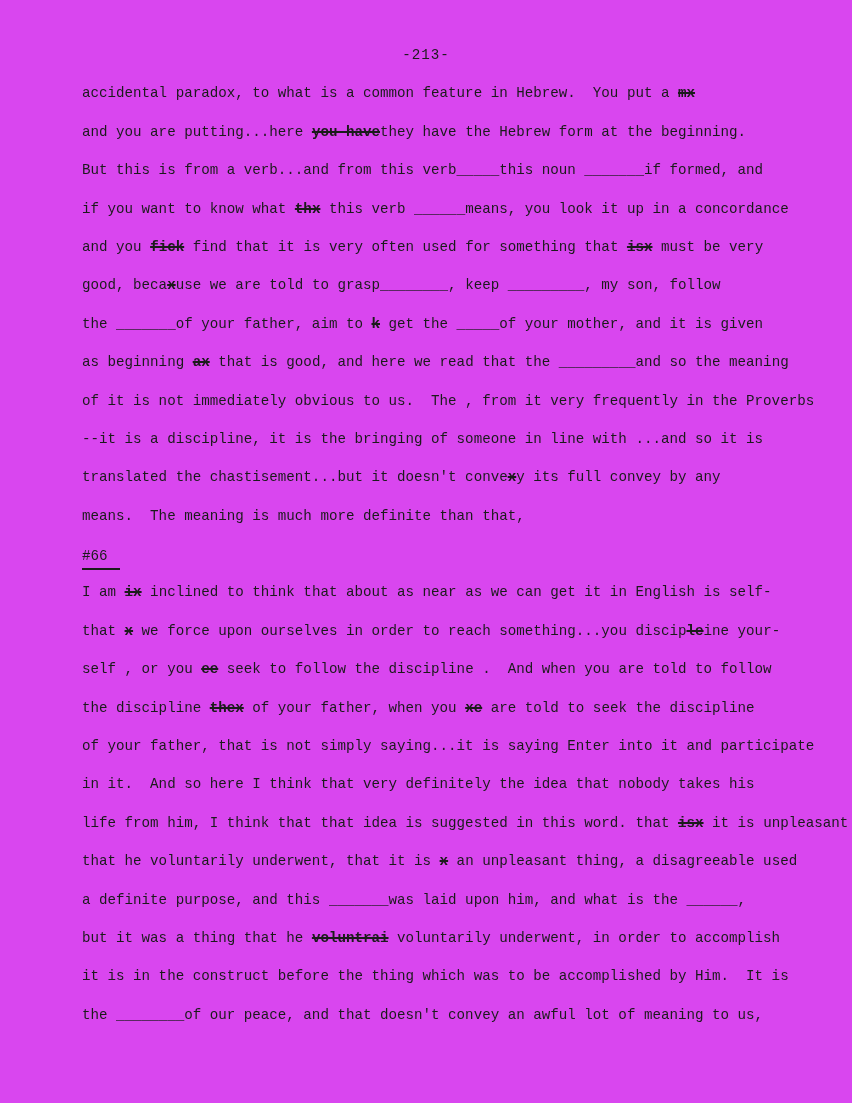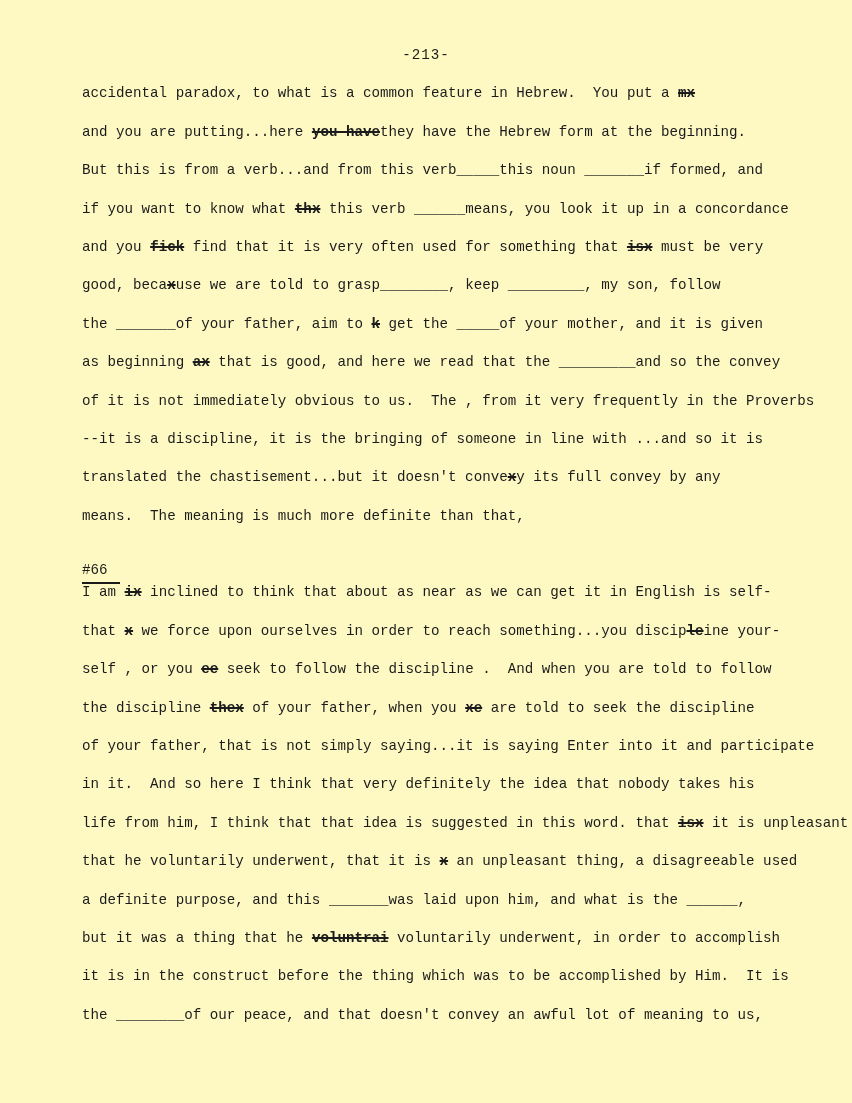--- a/index.html
+++ b/index.html
@@ -4,21 +4,21 @@
 <style>
   html, body {
     margin: 0;
     padding: 0;
     background: #ffffff;
   }
   .page {
     position: relative;
     width: 852px;
     height: 1103px;
-    background: #fef9c3;
+    background: #d946ef;
     overflow: hidden;
     font-family: "Liberation Mono", "DejaVu Sans Mono", monospace;
     color: #1b1b1b;
     font-size: 14.2px;
   }
   .page-inner {
     padding-top: 36px;
   }
   .page-number {
     text-align: center;
@@ -37,21 +37,21 @@
   .heading-line {
     white-space: pre;
     line-height: 38.4px;
     height: 38.4px;
   }
   .section-marker {
     display: inline-block;
     border-bottom: 2px solid #1b1b1b;
     padding-right: 12px;
     line-height: 24px;
-    margin-top: 23px;
+    margin-top: 9px;
   }
   .strike {
     text-decoration: line-through;
     text-decoration-thickness: 1.5px;
     font-weight: bold;
   }
 </style>
 </head>
 <body>
 
@@ -59,21 +59,21 @@
   <div class="page-inner">
     <div class="page-number">-213-</div>
     <div class="doc-body">
         <div class="line"><span>accidental paradox, to what is a common feature in Hebrew.  You put a </span><span class="strike">mx</span></div>
         <div class="line"><span>and you are putting...here </span><span class="strike">you have</span><span>they have the Hebrew form at the beginning.</span></div>
         <div class="line"><span>But this is from a verb...and from this verb_____this noun _______if formed, and</span></div>
         <div class="line"><span>if you want to know what </span><span class="strike">thx</span><span> this verb ______means, you look it up in a concordance</span></div>
         <div class="line"><span>and you </span><span class="strike">fick</span><span> find that it is very often used for something that </span><span class="strike">isx</span><span> must be very</span></div>
         <div class="line"><span>good, beca</span><span class="strike">x</span><span>use we are told to grasp________, keep _________, my son, follow</span></div>
         <div class="line"><span>the _______of your father, aim to </span><span class="strike">k</span><span> get the _____of your mother, and it is given</span></div>
-        <div class="line"><span>as beginning </span><span class="strike">ax</span><span> that is good, and here we read that the _________and so the convey</span></div>
+        <div class="line"><span>as beginning </span><span class="strike">ax</span><span> that is good, and here we read that the _________and so the meaning</span></div>
         <div class="line"><span>of it is not immediately obvious to us.  The , from it very frequently in the Proverbs</span></div>
         <div class="line"><span>--it is a discipline, it is the bringing of someone in line with ...and so it is</span></div>
         <div class="line"><span>translated the chastisement...but it doesn't conve</span><span class="strike">x</span><span>y its full convey by any</span></div>
         <div class="line"><span>means.  The meaning is much more definite than that,</span></div>
         <div class="heading-line"><span class="section-marker">#66</span></div>
         <div class="line"><span>I am </span><span class="strike">ix</span><span> inclined to think that about as near as we can get it in English is self-</span></div>
         <div class="line"><span>that </span><span class="strike">x</span><span> we force upon ourselves in order to reach something...you discip</span><span class="strike">le</span><span>ine your-</span></div>
         <div class="line"><span>self , or you </span><span class="strike">ee</span><span> seek to follow the discipline .  And when you are told to follow</span></div>
         <div class="line"><span>the discipline </span><span class="strike">thex</span><span> of your father, when you </span><span class="strike">xe</span><span> are told to seek the discipline</span></div>
         <div class="line"><span>of your father, that is not simply saying...it is saying Enter into it and participate</span></div>

